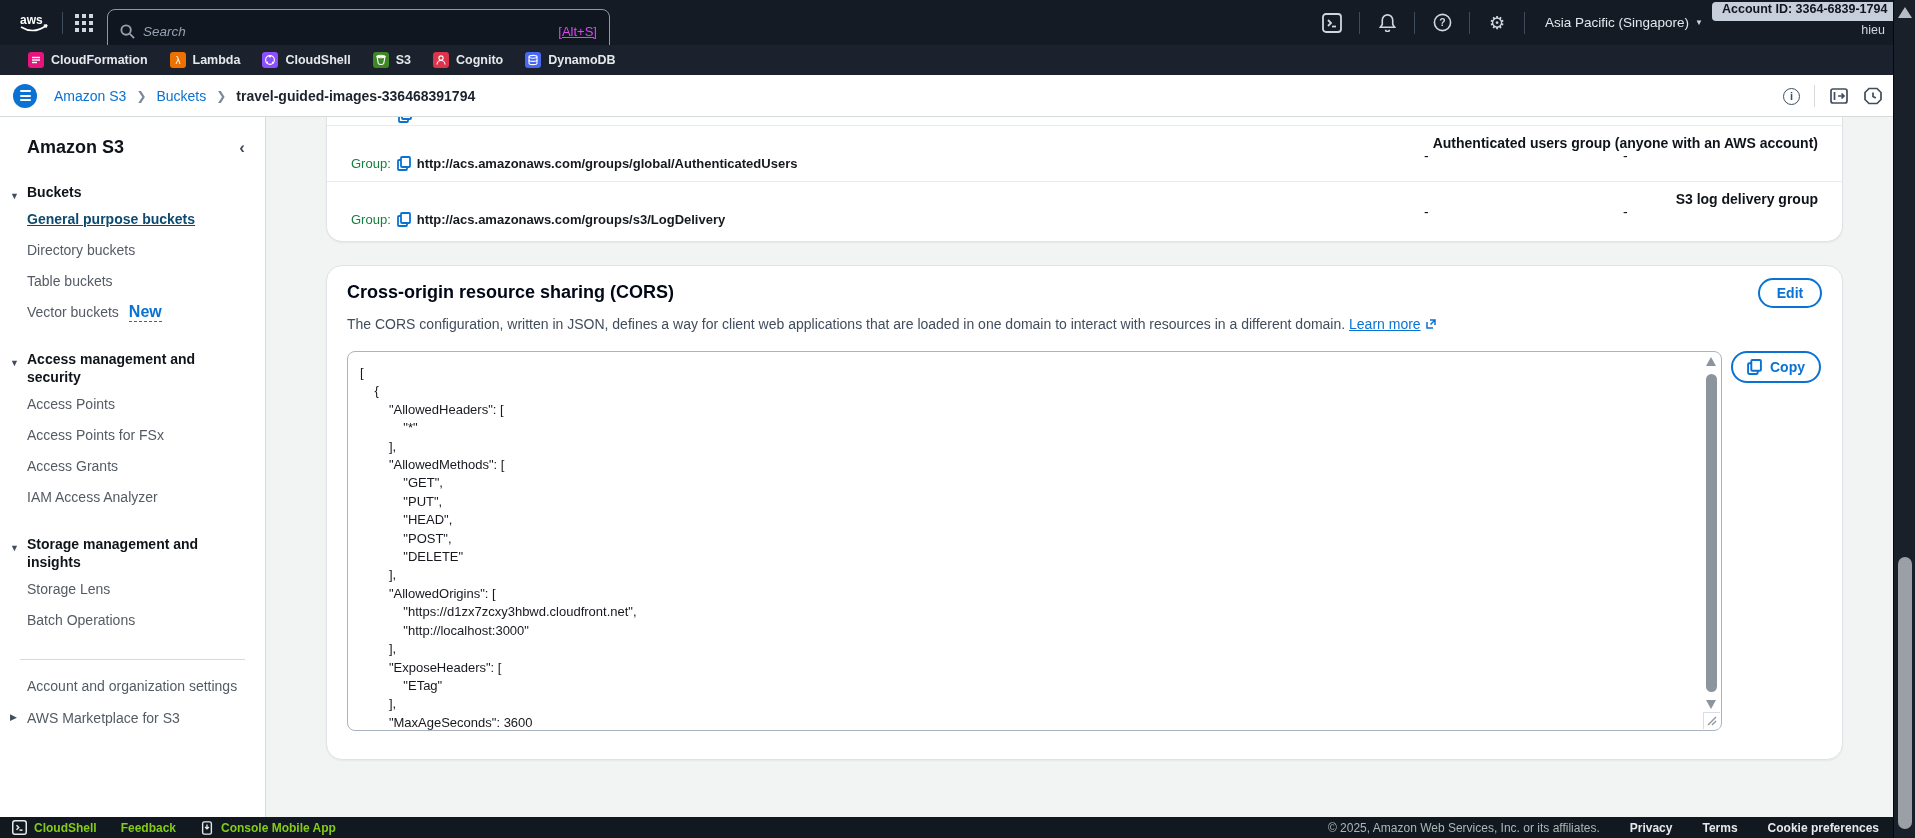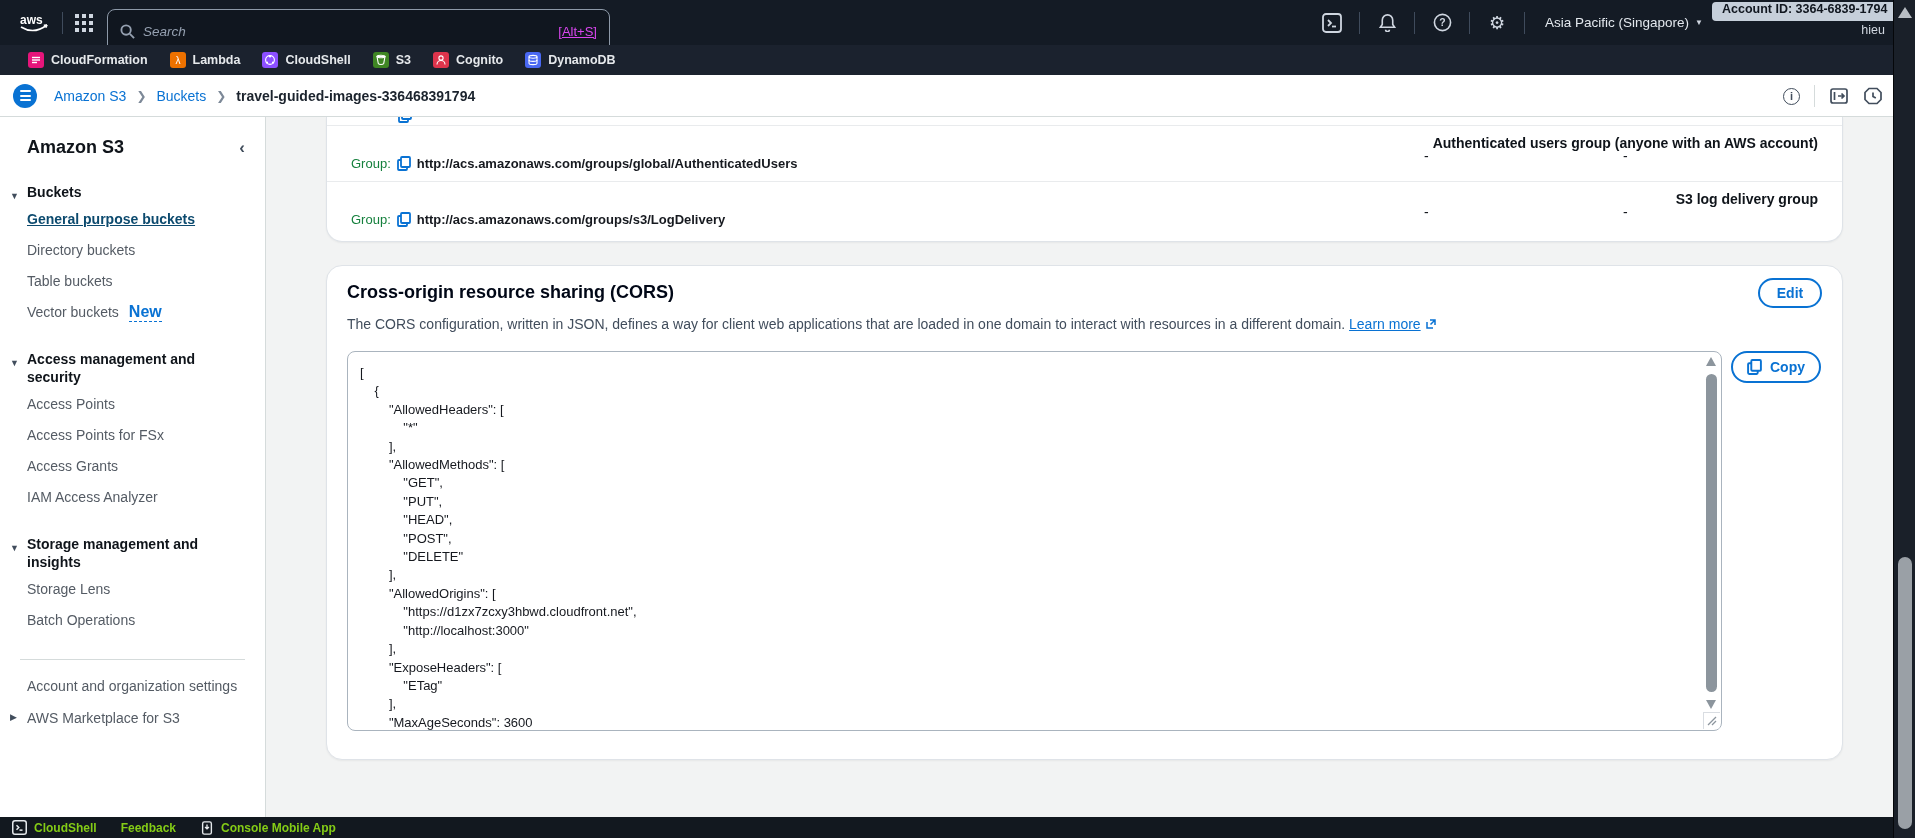--- a/index.html
+++ b/index.html
@@ -432,20 +432,26 @@
           <span>Feedback</span>
         </div>
       <div class="foot-item">
         <svg width="14" height="14" viewBox="0 0 16 16">
           <rect x="3" y="1" width="10" height="14" rx="2" stroke="#e6e9ec" stroke-width="1.6" fill="none"></rect>
           <path d="M8 4 v5 m-2.2-2.2 L8 9 l2.2-2.2" stroke="#e6e9ec" stroke-width="1.6" fill="none"></path>
         </svg>
         <span>Console Mobile App</span>
       </div>
     </div>
+    <div class="foot-right">
+      <span class="foot-copy">© 2025, Amazon Web Services, Inc. or its affiliates.</span>
+      <span class="foot-link">Privacy</span>
+      <span class="foot-link">Terms</span>
+      <span class="foot-link">Cookie preferences</span>
+    </div>
   </div>
 
   <div class="pagescroll">
     <div class="ps-up"></div>
     <div class="ps-thumb"></div>
   </div>
 
 </div>
 
 </body></html>

